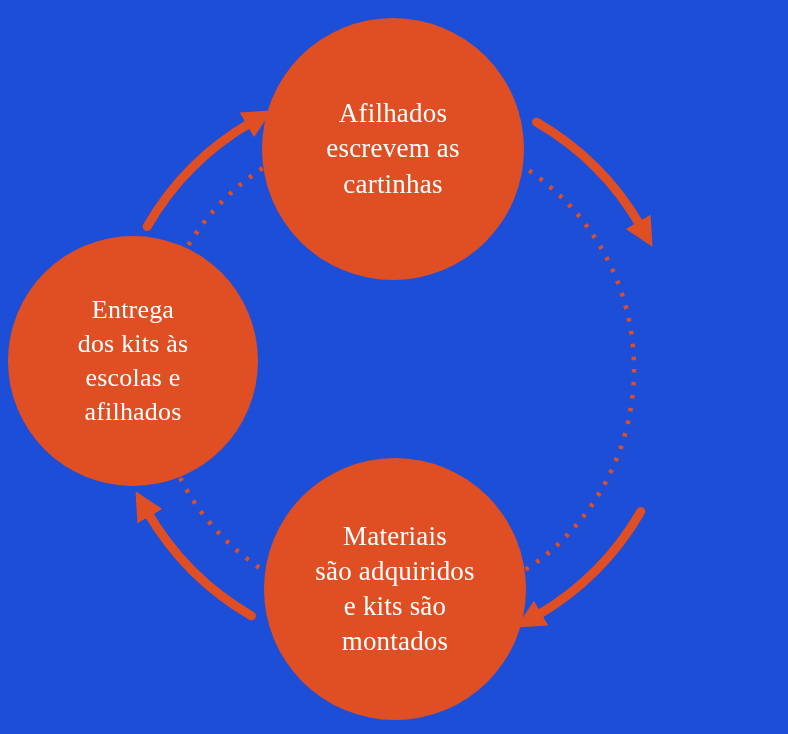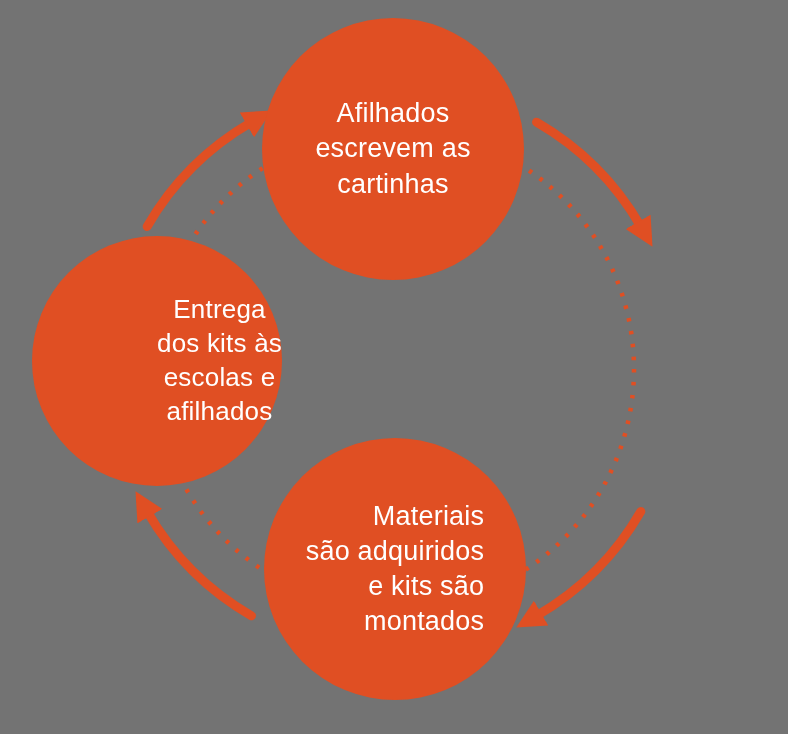--- a/index.html
+++ b/index.html
@@ -5,22 +5,22 @@
   :root { --accent: #E04F23; }
   html, body {
     margin: 0;
     padding: 0;
     background: #ffffff;
   }
   .stage {
     position: relative;
     width: 788px;
     height: 734px;
-    background: #737373;
-    font-family: Liberation Sans, sans-serif;
+    background: #1d4ed8;
+    font-family: Liberation Serif, serif;
     overflow: hidden;
   }
   .ring-layer {
     position: absolute;
     left: 0;
     top: 0;
     width: 788px;
     height: 734px;
   }
   .dotted-ring {
@@ -50,22 +50,22 @@
   }
   .step-label {
     color: #ffffff;
     white-space: pre-line;
     line-height: 1.3;
     font-weight: 400;
     letter-spacing: 0.2px;
   }
   .circle-top    { left: 262px; top: 18px;  width: 262px; height: 262px; }
   .circle-right  { left: 508px; top: 253px; width: 222px; height: 222px; }
-  .circle-bottom { left: 264px; top: 438px; width: 262px; height: 262px; text-align: right; }
-  .circle-left   { left: 32px;  top: 236px; width: 250px; height: 250px; justify-content: flex-end; }
+  .circle-bottom { left: 264px; top: 458px; width: 262px; height: 262px; }
+  .circle-left   { left: 8px;  top: 236px; width: 250px; height: 250px; }
   .circle-top .step-label,
   .circle-bottom .step-label { font-size: 27px; }
   .circle-right .step-label,
   .circle-left .step-label   { font-size: 26px; }
 </style>
 </head>
 <body>
 
 <div class="stage">
 

